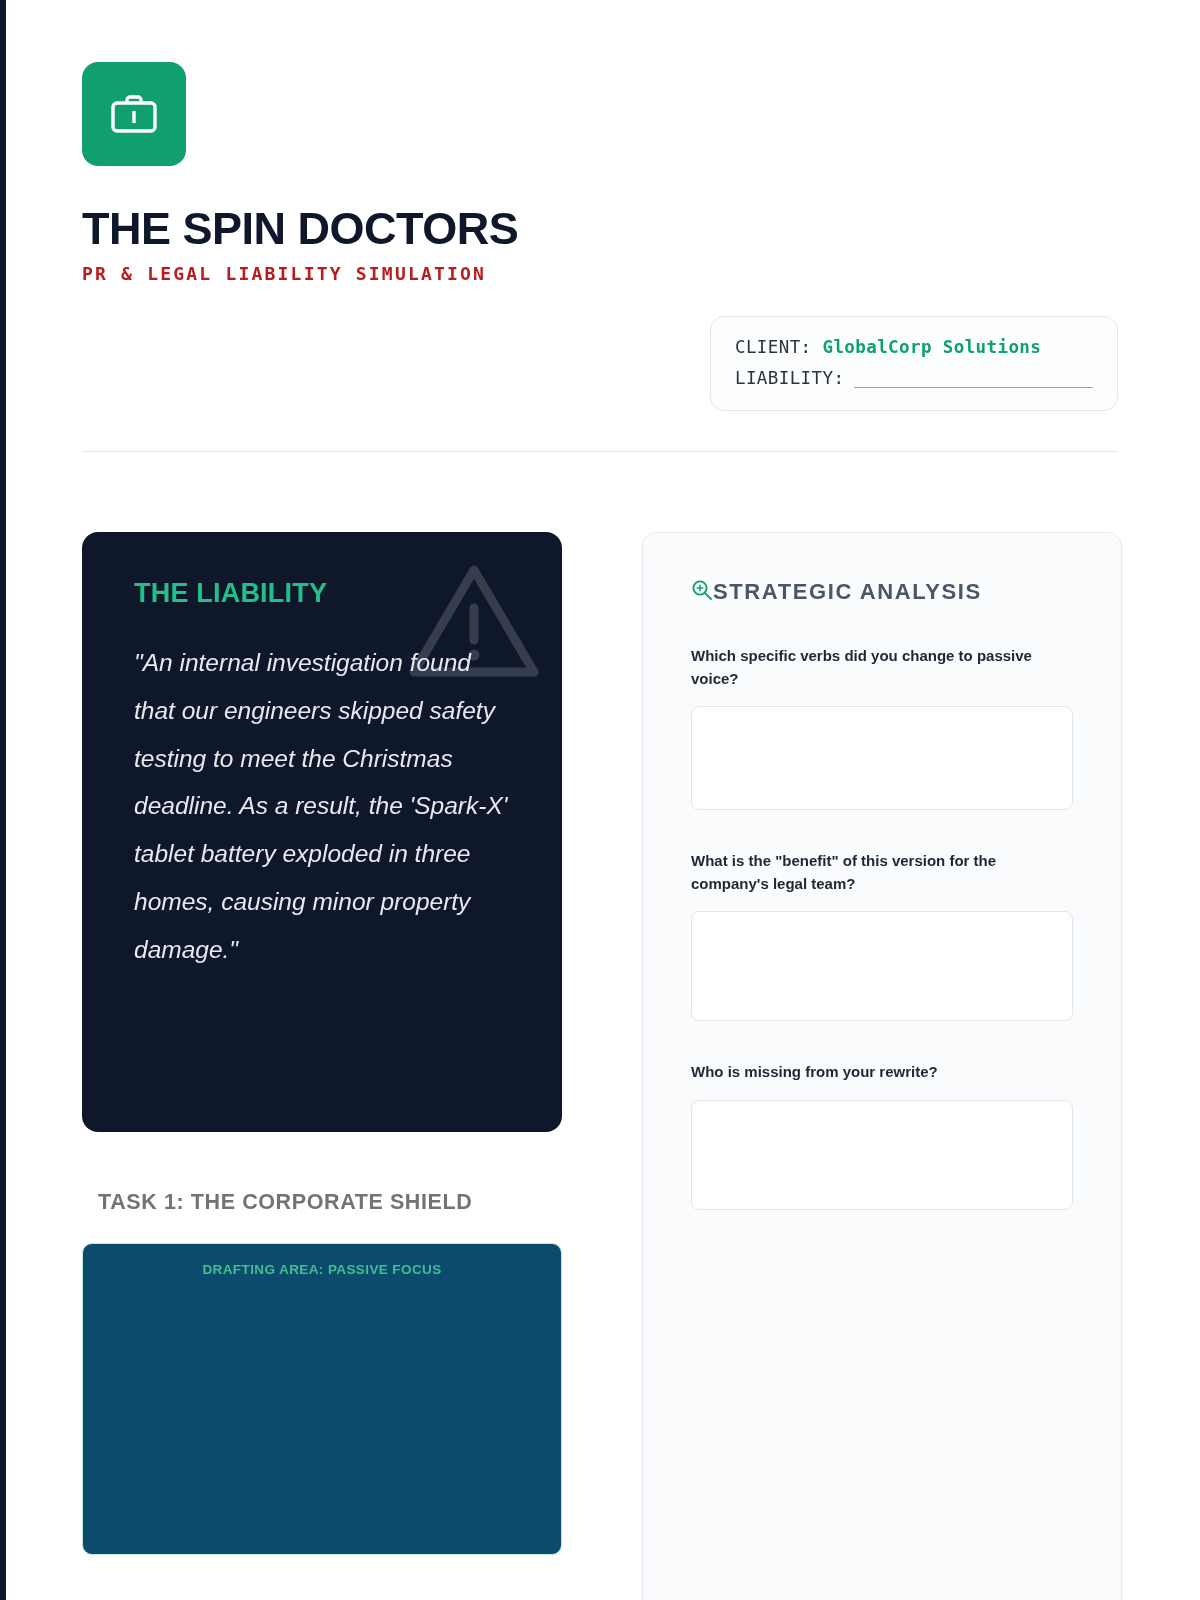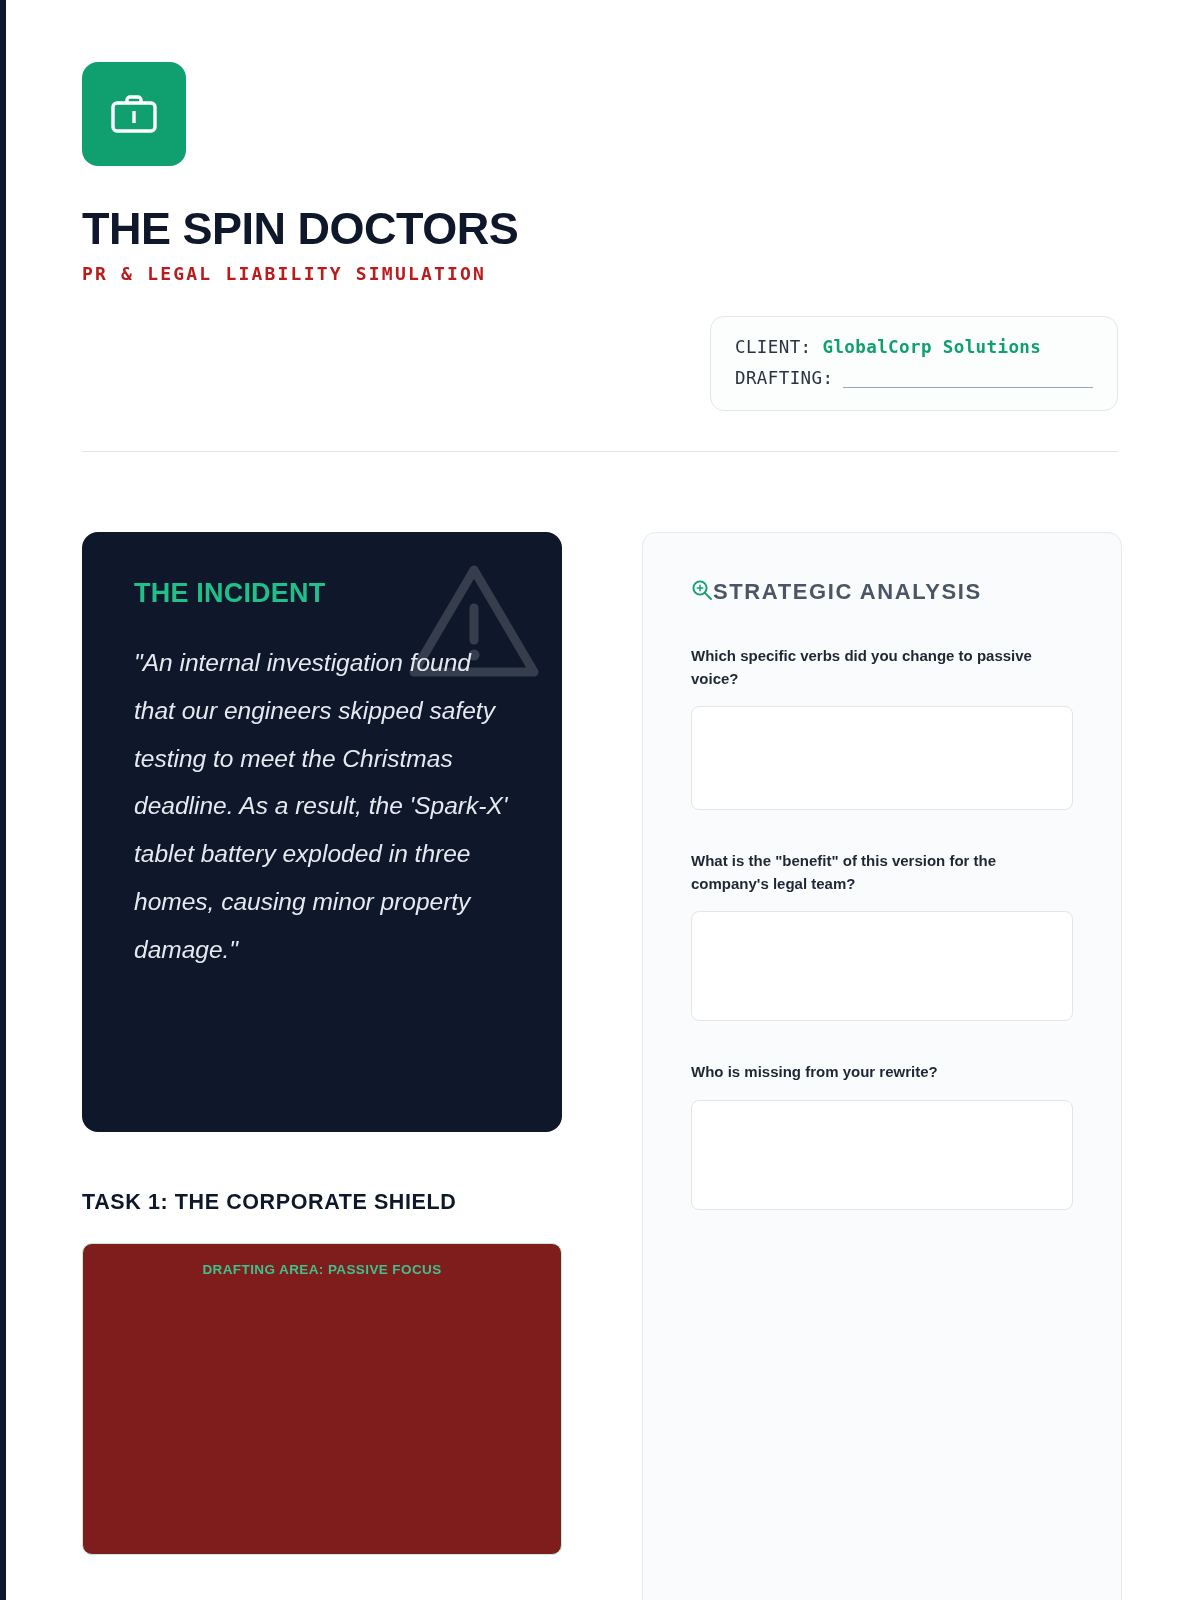--- a/index.html
+++ b/index.html
@@ -148,34 +148,35 @@
     font-style: italic;
     color: #e6eaf0;
   }
 
   
   .task-title {
     margin-top: 58px;
     font-size: 21.5px;
     font-weight: bold;
     letter-spacing: 0.6px;
-    color: #0f172a;
+    color: #737373;
+    margin-left: 16px;
   }
   .task-desc {
     margin-top: 22px;
     font-size: 18.5px;
     line-height: 1.68;
     font-style: italic;
     color: #3c4characters;
     color: #3c4553;
   }
   .drafting {
     margin-top: 28px;
     height: 312px;
-    background: #7f1d1d;
+    background: #0c4a6e;
     border: 1px solid #bfeed6;
     border-radius: 10px;
     padding: 18px 14px;
     text-align: center;
   }
   .drafting-label {
     font-size: 13.5px;
     font-weight: bold;
     letter-spacing: 0.4px;
     color: #3fc08c;
@@ -240,41 +241,41 @@
         <div class="brand-title">THE SPIN DOCTORS</div>
         <div class="brand-sub">PR &amp; LEGAL LIABILITY SIMULATION</div>
       </div>
 
       <div class="client-card">
         <div class="client-row">
           <span>CLIENT:</span>
           <span class="client-value">GlobalCorp Solutions</span>
         </div>
         <div class="assoc-row">
-          <span>DRAFTING:</span>
+          <span>LIABILITY:</span>
           <span class="assoc-line"></span>
         </div>
       </div>
     </div>
 
     <div class="header-rule"></div>
 
     <div class="main">
 
       <div class="col-left">
 
         <div class="incident">
           <span class="incident-warn">
             <svg width="132" height="122" viewBox="0 0 132 122" fill="none">
               <path d="M66 10 L126 112 H6 Z" stroke="#ffffff" stroke-width="9" stroke-linejoin="round"></path>
               <path d="M66 48 V80" stroke="#ffffff" stroke-width="9" stroke-linecap="round"></path>
               <circle cx="66" cy="95" r="5.5" fill="#ffffff"></circle>
             </svg>
           </span>
-          <h2>THE INCIDENT</h2>
+          <h2>THE LIABILITY</h2>
           <div class="incident-quote">"An internal investigation found that our engineers skipped safety testing to meet the Christmas deadline. As a result, the 'Spark-X' tablet battery exploded in three homes, causing minor property damage."</div>
         </div>
 
         <div class="task-title">TASK 1: THE CORPORATE SHIELD</div>
 
         <div class="drafting">
           <div class="drafting-label">DRAFTING AREA: PASSIVE FOCUS</div>
         </div>
       </div>
 

